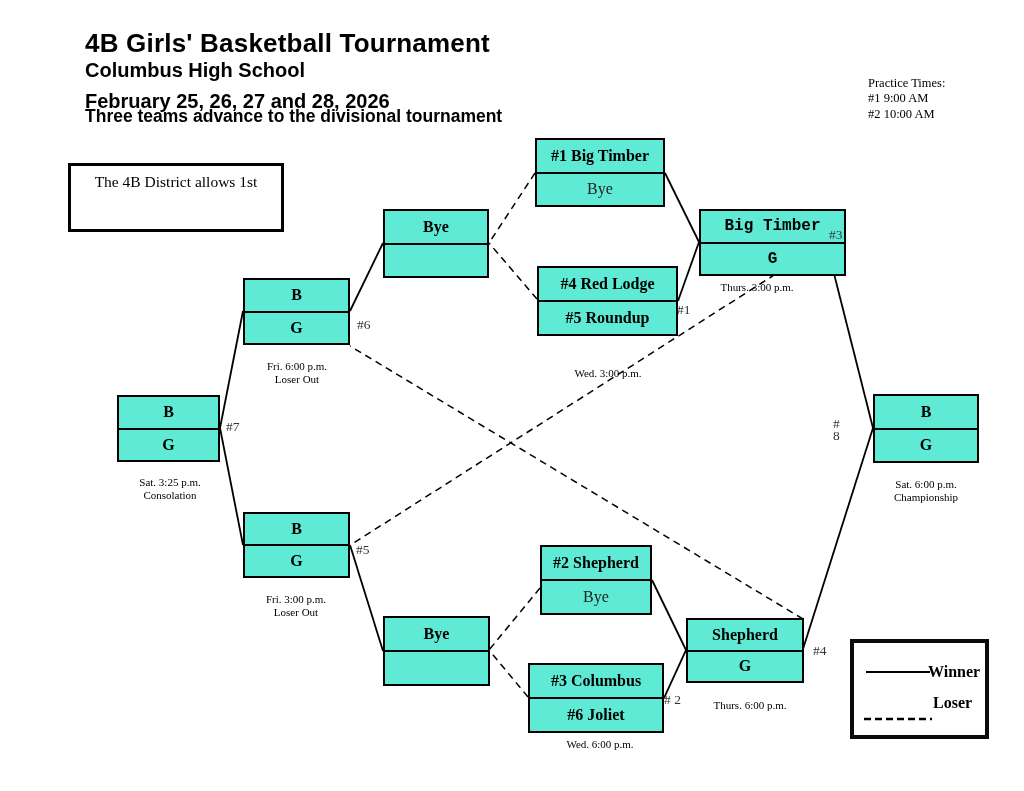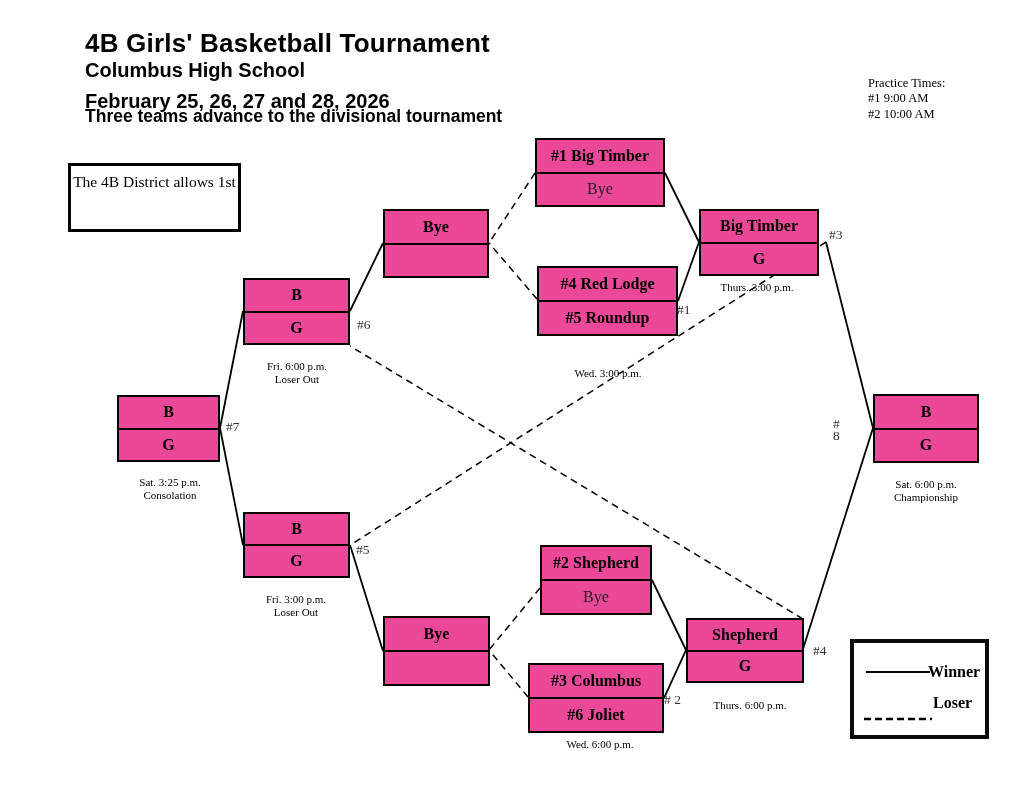--- a/index.html
+++ b/index.html
@@ -10,27 +10,27 @@
   
   .hdr { position:absolute; left:85px; font-family:"Liberation Sans", sans-serif; white-space:nowrap;font-weight:bold; }
   #title   { top:28px;  font-size:26px; font-weight:bold; letter-spacing:0.2px; }
   #school  { top:59px;  font-size:20px; }
   #dates   { top:90px;  font-size:20px; }
   #subnote { top:106px; font-size:17.5px; }
   
   #practice { position:absolute; left:868px; top:76px; font-size:12.5px; line-height:1.22; }
   
   #bye-note {
-    position:absolute; left:68px; top:163px; width:173px; height:69px;
+    position:absolute; left:68px; top:163px; width:216px; height:69px;
     border:3px solid #000; box-sizing:border-box; text-align:center;
     font-size:15.5px; line-height:1.38; padding-top:5px;
   }
   
   .mbox {
-    position:absolute; border:2px solid #000; background:#ec4899;
+    position:absolute; border:2px solid #000; background:#5eead4;
     box-sizing:border-box; display:flex; flex-direction:column;
   }
   .cell {
     flex:1; display:flex; align-items:center; justify-content:center;
     font-weight:bold; font-size:16px; white-space:nowrap; overflow:hidden;
   }
   .cell.top { border-bottom:2px solid #000; }
   .cell.reg { font-weight:normal; color:#222; }
   
   .gnum { position:absolute; font-size:13.5px; color:#333; white-space:nowrap; }
@@ -95,21 +95,21 @@
     <div class="cell reg">Bye</div>
   </div>
 
   <div class="mbox" style="left:537px; top:266px; width:141px; height:70px;">
     <div class="cell top">#4 Red Lodge</div>
     <div class="cell">#5 Roundup</div>
   </div>
   <div class="gnum" style="left:677px; top:302px;">#1</div>
   <div class="gtime" style="left:528px; top:339px;margin-top:28px;">Wed. 3:00 p.m.</div>
 
-  <div class="mbox" style="left:699px; top:209px; width:120px; height:67px;">
+  <div class="mbox" style="left:699px; top:209px; width:147px; height:67px;font-family:Liberation Mono, monospace;">
     <div class="cell top">Big Timber</div>
     <div class="cell">G</div>
   </div>
   <div class="gnum" style="left:829px; top:227px;">#3</div>
   <div class="gtime" style="left:677px; top:281px;">Thurs. 3:00 p.m.</div>
 
   <div class="mbox" style="left:540px; top:545px; width:112px; height:70px;">
     <div class="cell top">#2 Shepherd</div>
     <div class="cell reg">Bye</div>
   </div>

